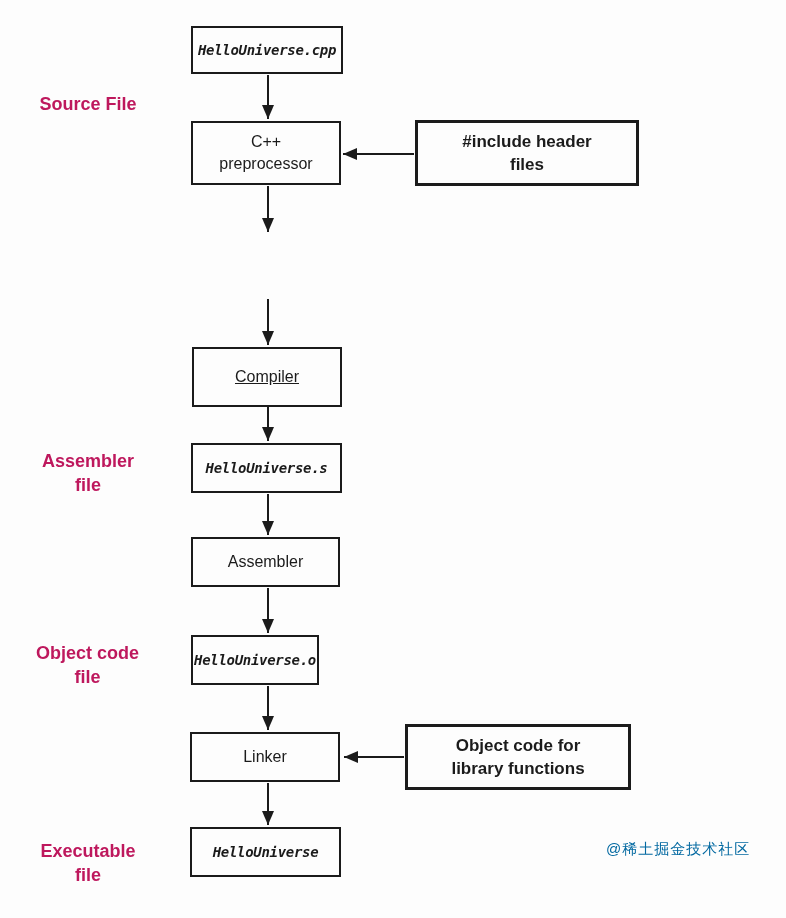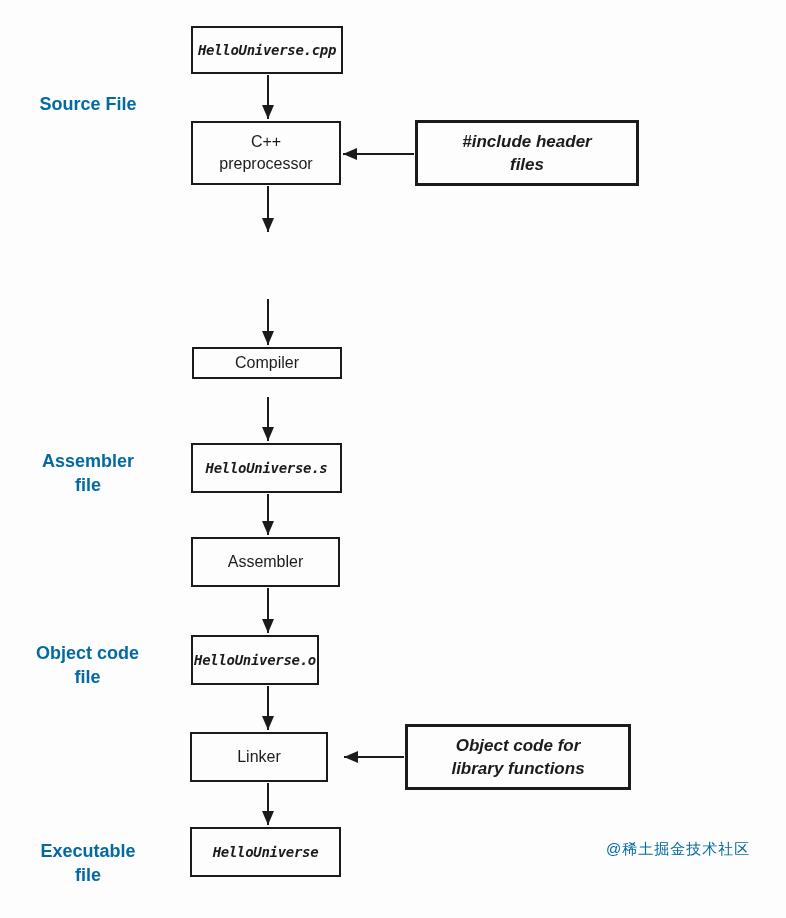--- a/index.html
+++ b/index.html
@@ -35,35 +35,34 @@
   }
   .node.file-node .lbl {
     font-family: "DejaVu Sans Mono", monospace;
     font-weight: bold;
     font-size: 14px;
     letter-spacing: -0.3px;
     font-style: italic;
   }
   .node.annot {
     border-width: 3px;
-    font-style: italic;
   }
   .node.annot .lbl {
     font-weight: bold;
     font-size: 17px;
     line-height: 23px;
   }
   .stage-label {
     position: absolute;
     font-weight: bold;
     font-size: 18px;
     line-height: 24px;
     text-align: center;
     white-space: pre-line;
-    color: #0369a1;
+    color: #be185d;
   }
   .watermark {
     position: absolute;
     left: 606px;
     top: 840px;
     width: 166px;
     text-align: left;
     font-size: 15px;
     color: #0369a1;
     letter-spacing: 1px;
@@ -100,37 +99,37 @@
     <span class="lbl">C++
 preprocessor</span>
   </div>
 
   <div class="node annot" style="left:415px; top:120px; width:224px; height:66px;">
     <span class="lbl">#include header
 files</span>
   </div>
 
 
-  <div class="node" style="left:192px; top:347px; width:150px; height:32px;">
+  <div class="node" style="left:192px; top:347px; width:150px; height:60px;text-decoration:underline;">
     <span class="lbl">Compiler</span>
   </div>
 
   <div class="node file-node" style="left:191px; top:443px; width:151px; height:50px;text-align:right;">
     <span class="lbl">HelloUniverse.s</span>
   </div>
 
   <div class="node" style="left:191px; top:537px; width:149px; height:50px;">
     <span class="lbl">Assembler</span>
   </div>
 
   <div class="node file-node" style="left:191px; top:635px; width:128px; height:50px;">
     <span class="lbl">HelloUniverse.o</span>
   </div>
 
-  <div class="node" style="left:190px; top:732px; width:138px; height:50px;">
+  <div class="node" style="left:190px; top:732px; width:150px; height:50px;">
     <span class="lbl">Linker</span>
   </div>
 
   <div class="node annot" style="left:405px; top:724px; width:226px; height:66px;">
     <span class="lbl">Object code for
 library functions</span>
   </div>
 
   <div class="node file-node" style="left:190px; top:827px; width:151px; height:50px;">
     <span class="lbl">HelloUniverse</span>

